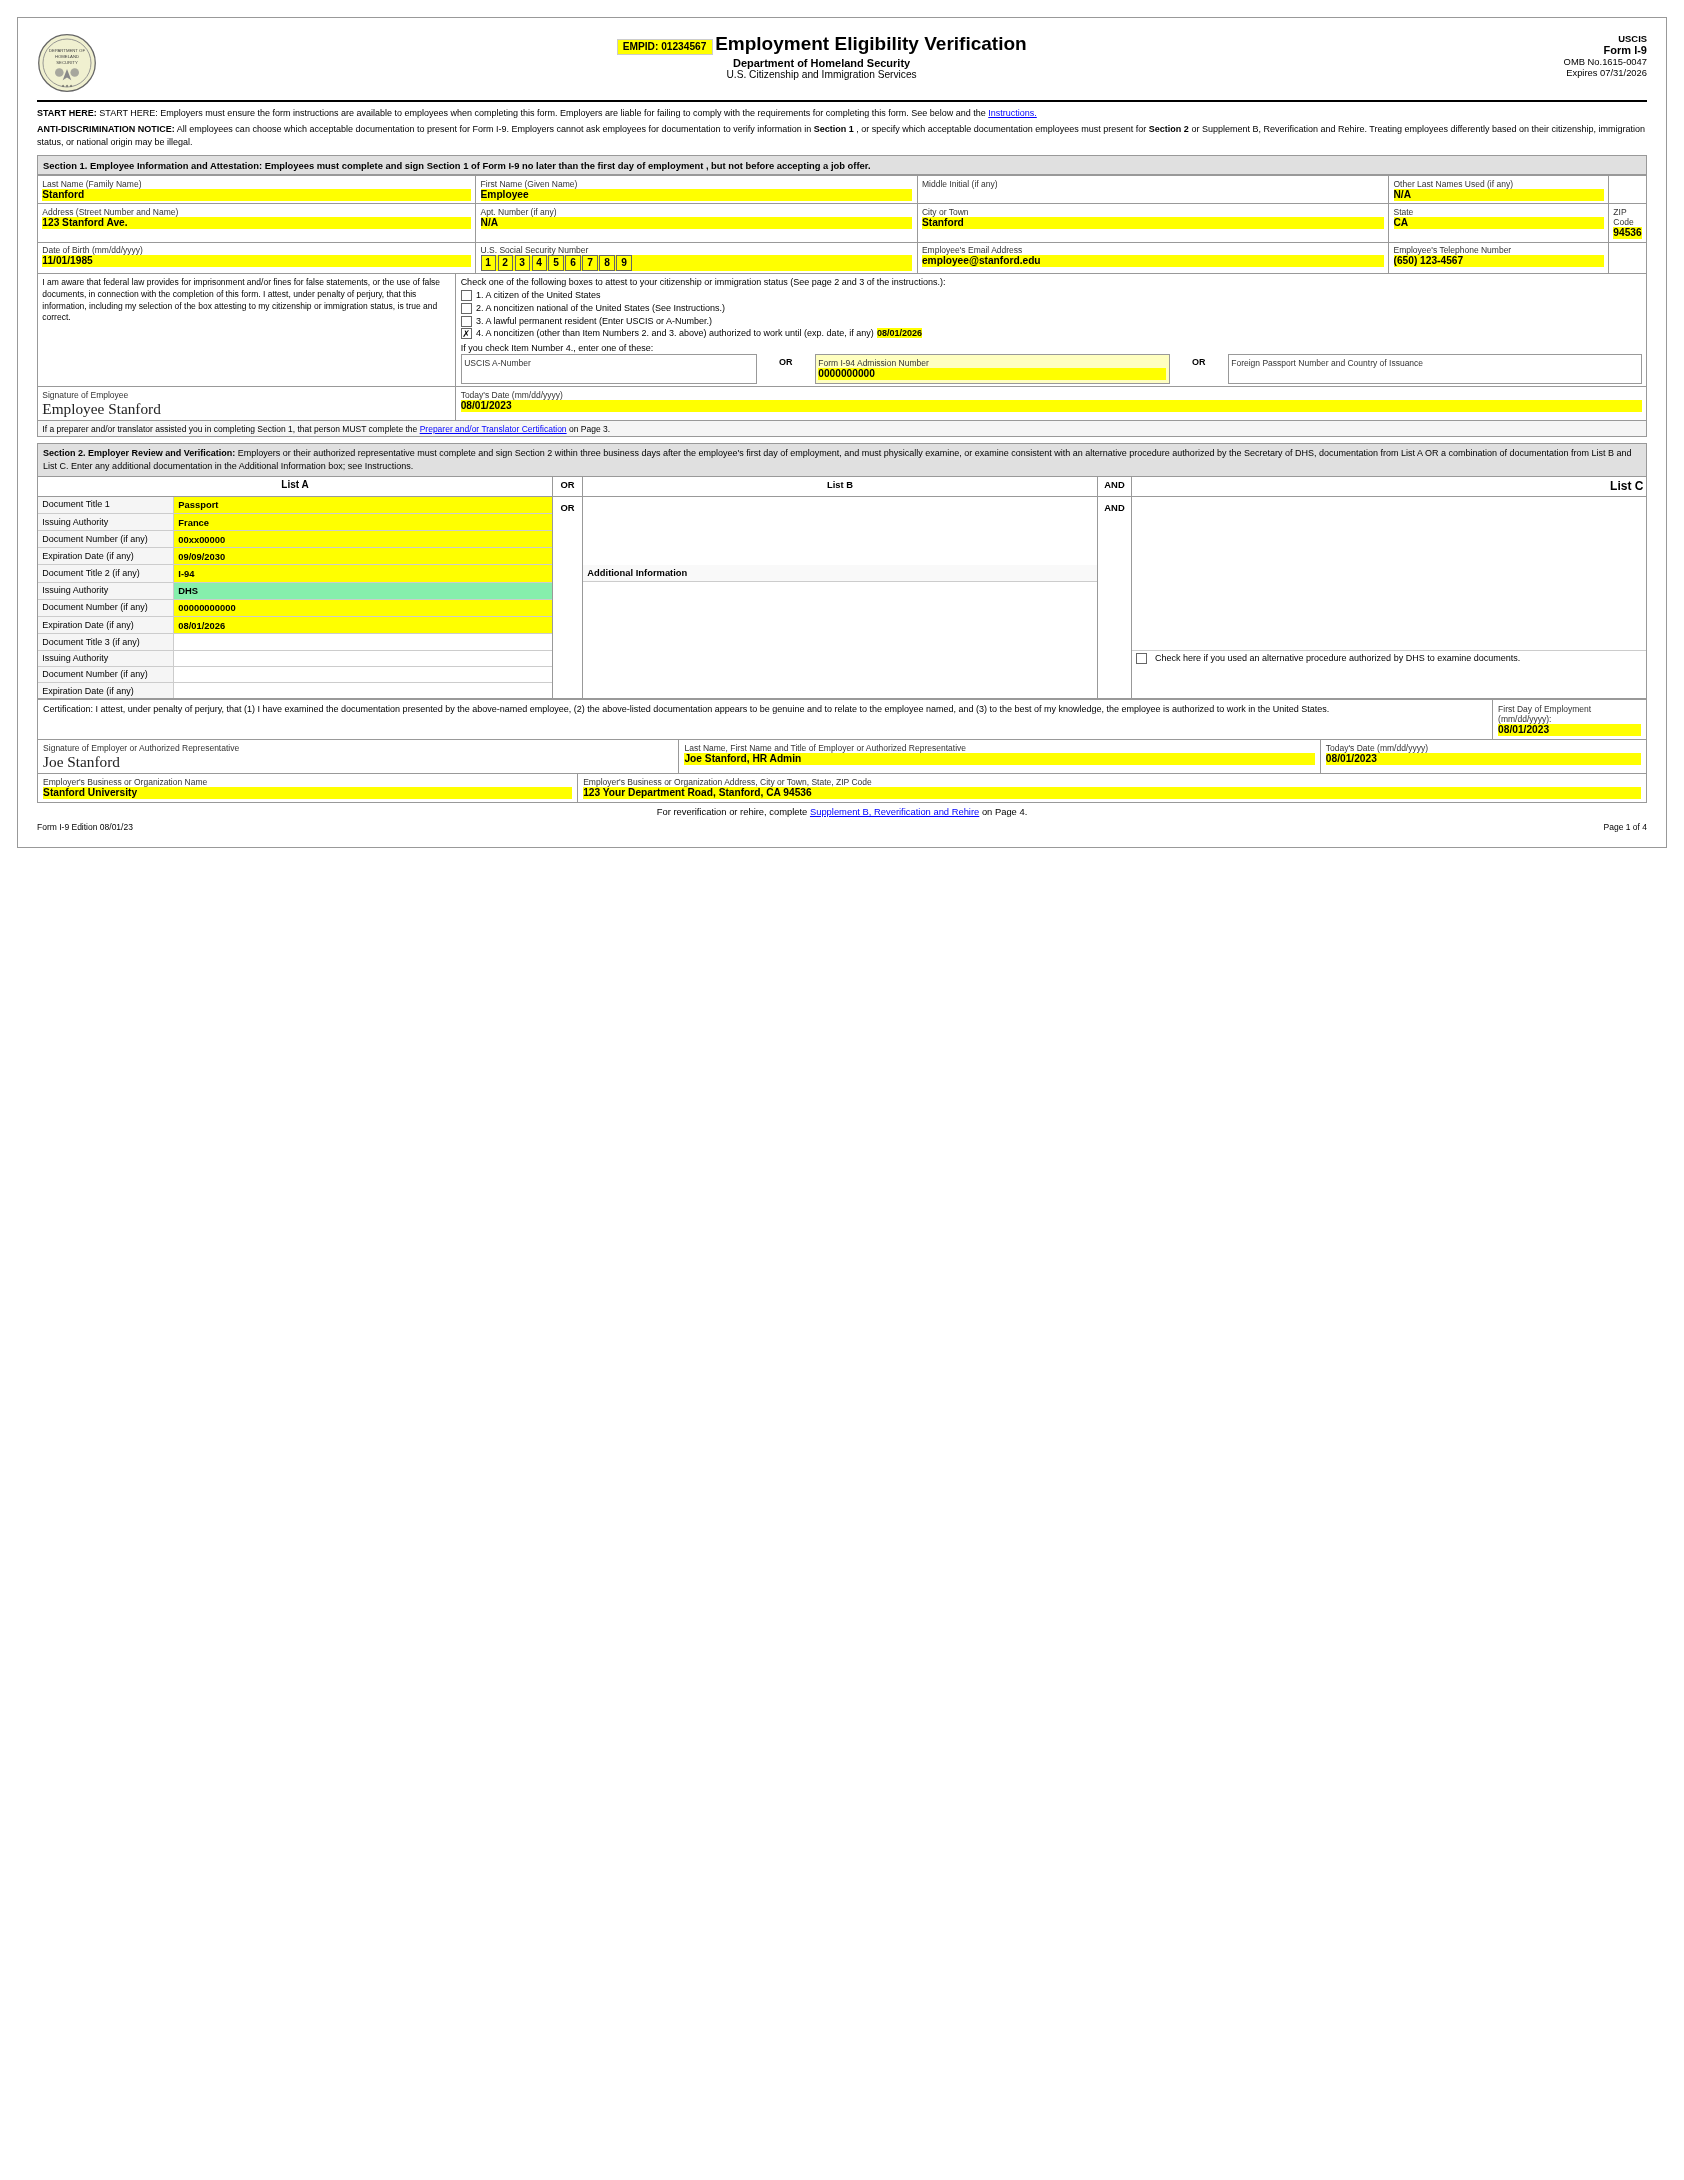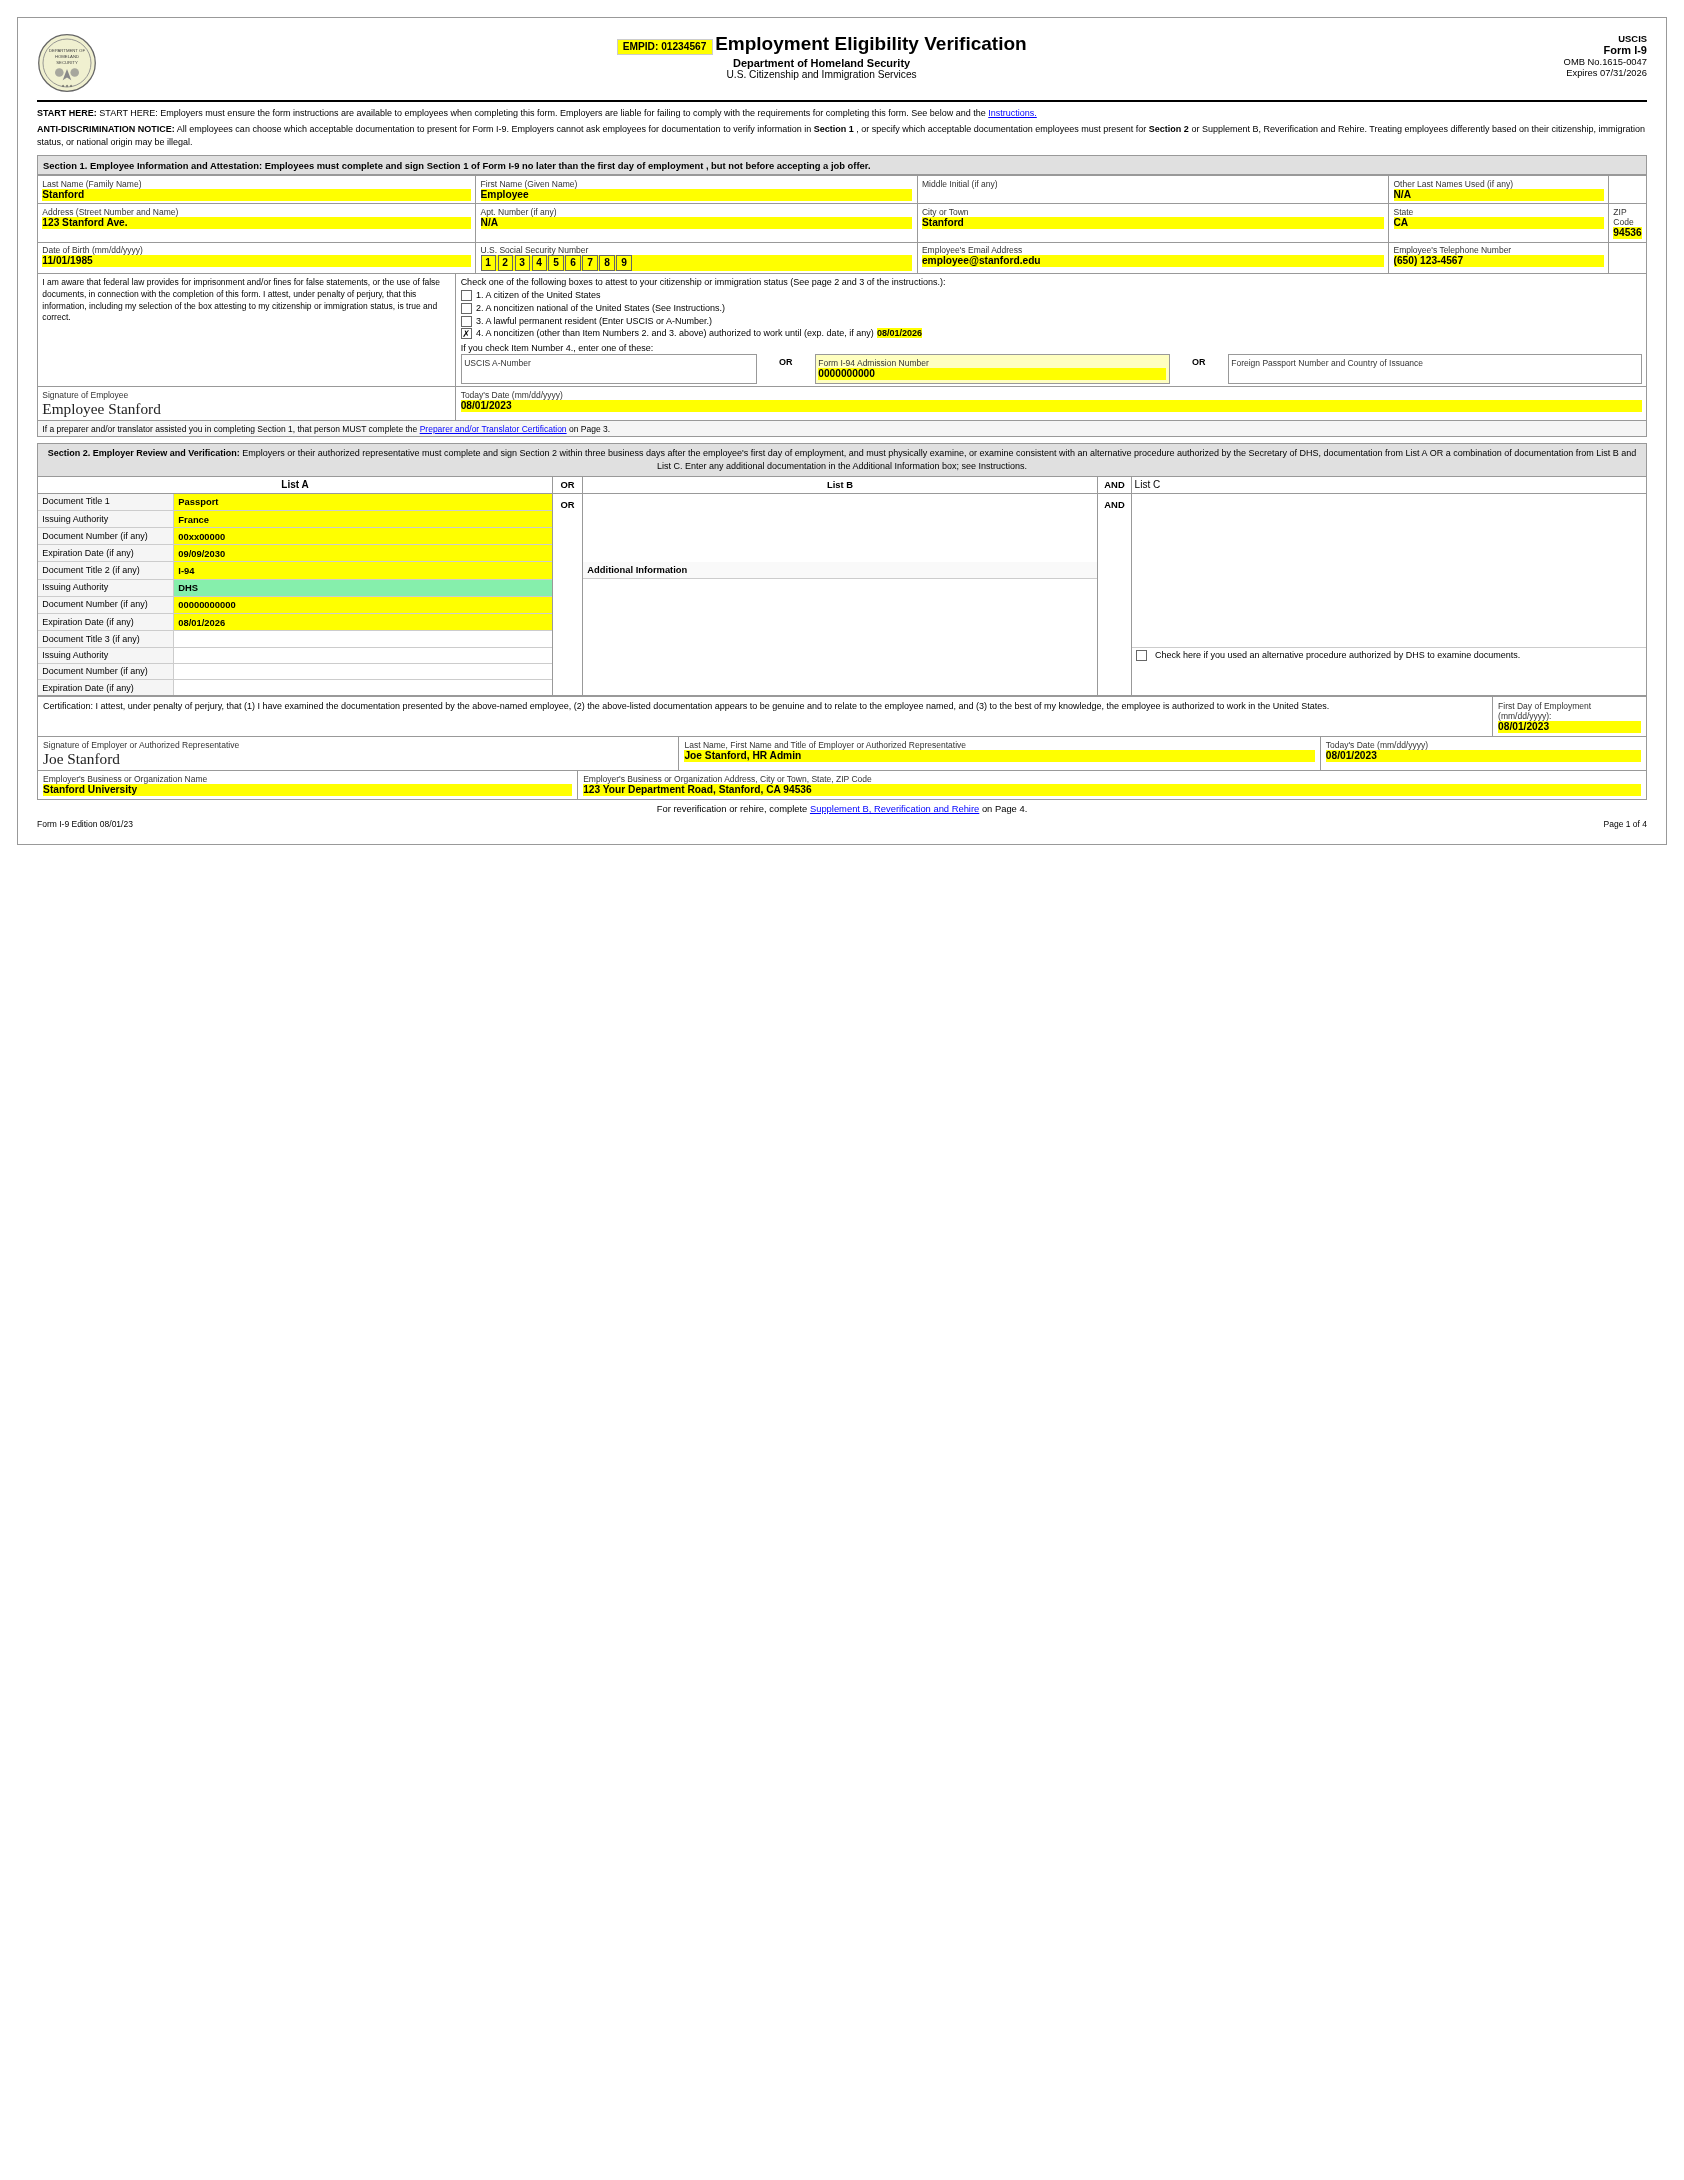--- a/index.html
+++ b/index.html
@@ -120,21 +120,20 @@
       flex-shrink: 0;
     }
     .checked-box { background: #fff; }
     
     .sec2-header {
       background: #e0e0e0;
       border: 0.9px solid #999;
       padding: 3.4px 5.1px;
       font-size: 9px;
       line-height: 1.4;
-      text-align: center;
     }
     .cert-row {
       display: flex;
       border: 0.9px solid #999;
     }
     .cert-left { flex: 2; padding: 3.4px 5.1px; font-size: 9px; border-right: 0.9px solid #999; }
     .cert-right { flex: 0 0 153px; padding: 3.4px 5.1px; font-size: 9px; }
     .bottom-note {
       text-align: center;
       margin-top: 3.4px;
@@ -372,21 +371,21 @@
   <div class="sec2-header" style="margin-top:5.1px">
     <strong>Section 2. Employer Review and Verification:</strong>
     <span> Employers or their authorized representative must complete and sign Section 2 within three business days after the employee's first day of employment, and must physically examine, or examine consistent with an alternative procedure authorized by the Secretary of DHS, documentation from List A OR a combination of documentation from List B and List C. Enter any additional documentation in the Additional Information box; see Instructions.</span>
   </div>
 
   <div style="display:flex; border:0.9px solid #999; border-top:none">
     <div style="flex:3; text-align:center; font-weight:bold; padding:2.6px; border-right:0.9px solid #999; font-size:10px">List A</div>
     <div style="width:30px; text-align:center; padding:2.6px; font-weight:bold; border-right:0.9px solid #999; font-size:9.4px">OR</div>
     <div style="flex:3; text-align:center; font-weight:bold; padding:2.6px; border-right:0.9px solid #999; font-size:9.4px">List B</div>
     <div style="width:34px; text-align:center; padding:2.6px; font-weight:bold; border-right:0.9px solid #999; font-size:9.4px">AND</div>
-    <div style="flex:3; text-align:left; font-weight:normal; padding:2.6px; font-size:10px">List C</div>
+    <div style="flex:3; text-align:right; font-weight:bold; padding:2.6px; font-size:12px">List C</div>
   </div>
 
   <div style="display:flex; border:0.9px solid #999; border-top:none">
 
     <div style="flex:3; border-right:0.9px solid #999">
 
       <div style="display:flex; border-bottom:0.9px solid #ccc">
         <div style="width:136px; padding:2.6px 4.3px; font-size:9px; border-right:0.9px solid #ccc; background:#f5f5f5">Document Title 1</div>
         <div style="flex:1; padding:2.6px 4.3px; font-size:9.4px; font-weight:bold; background:#ffff00">Passport</div>
       </div>

